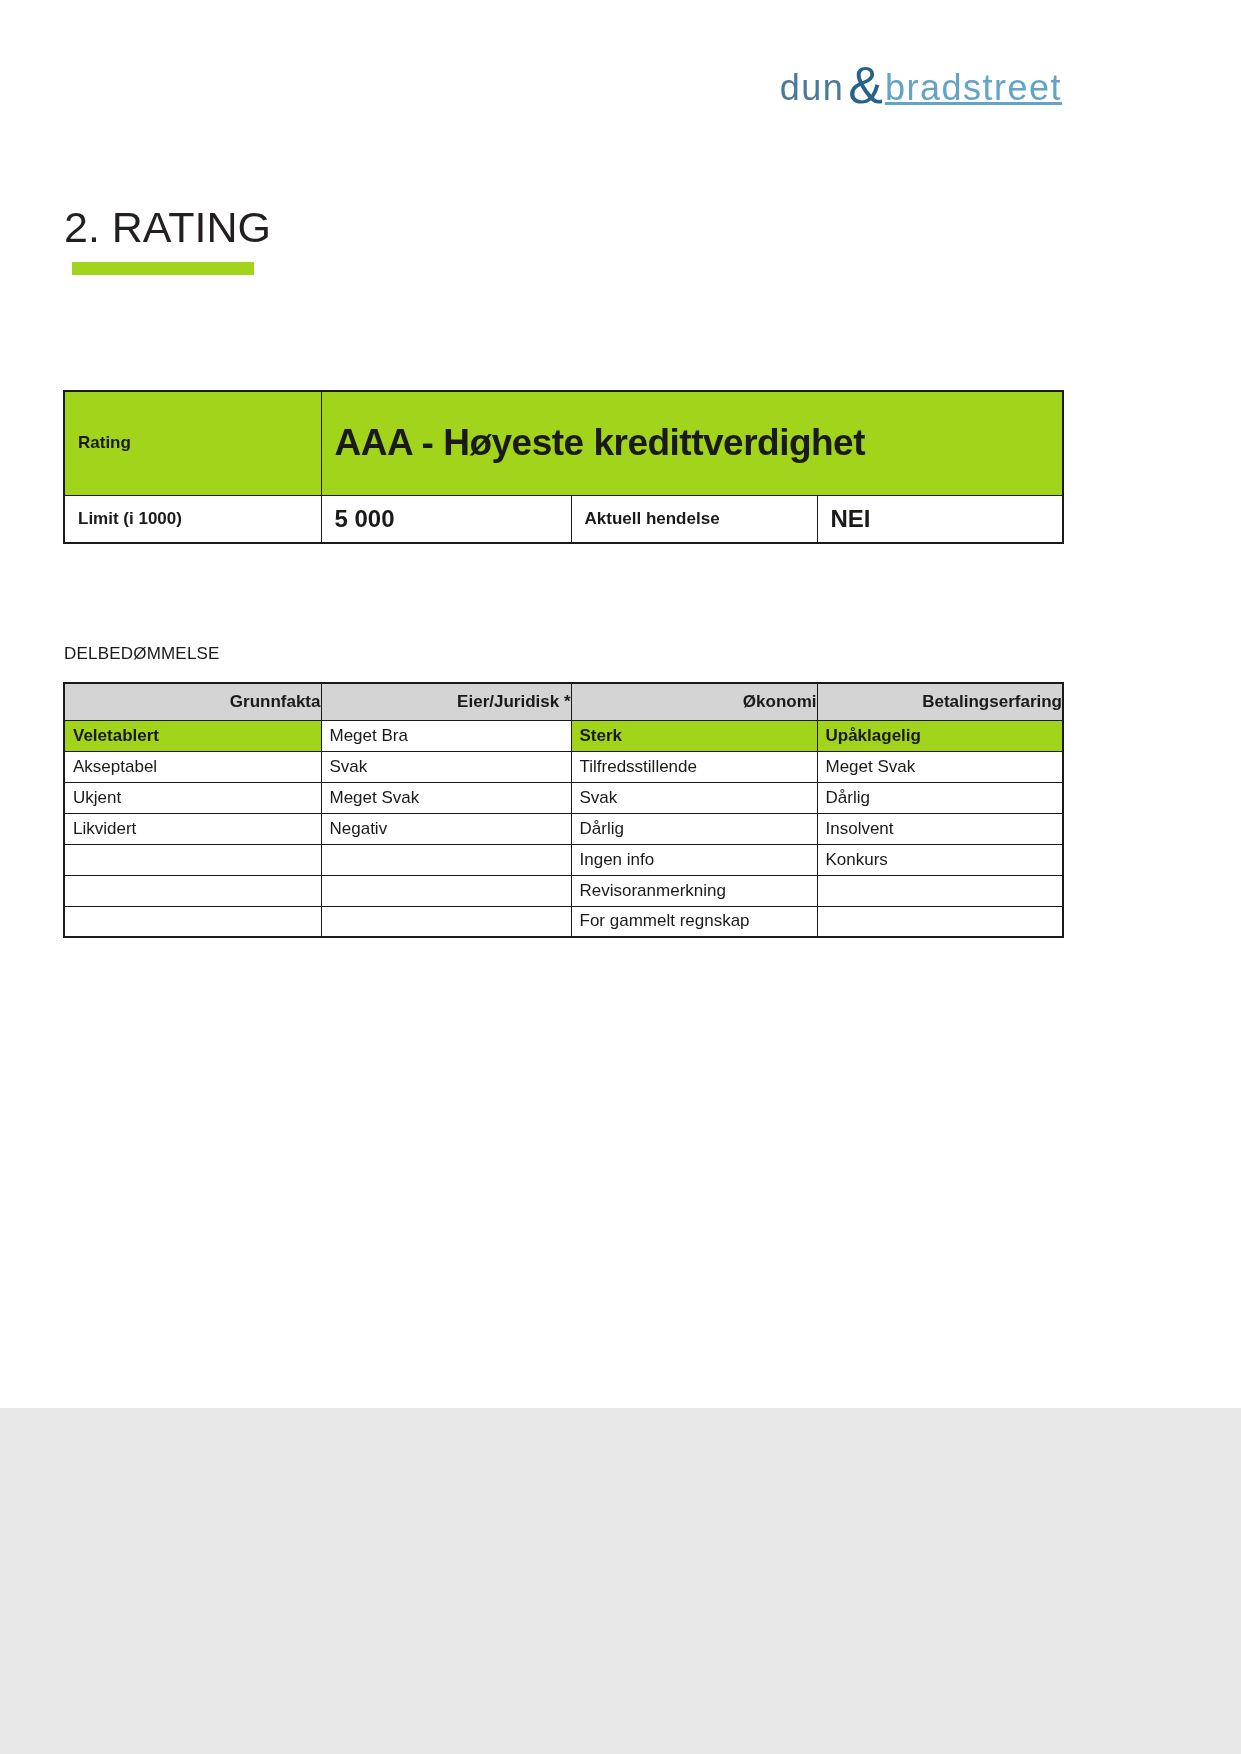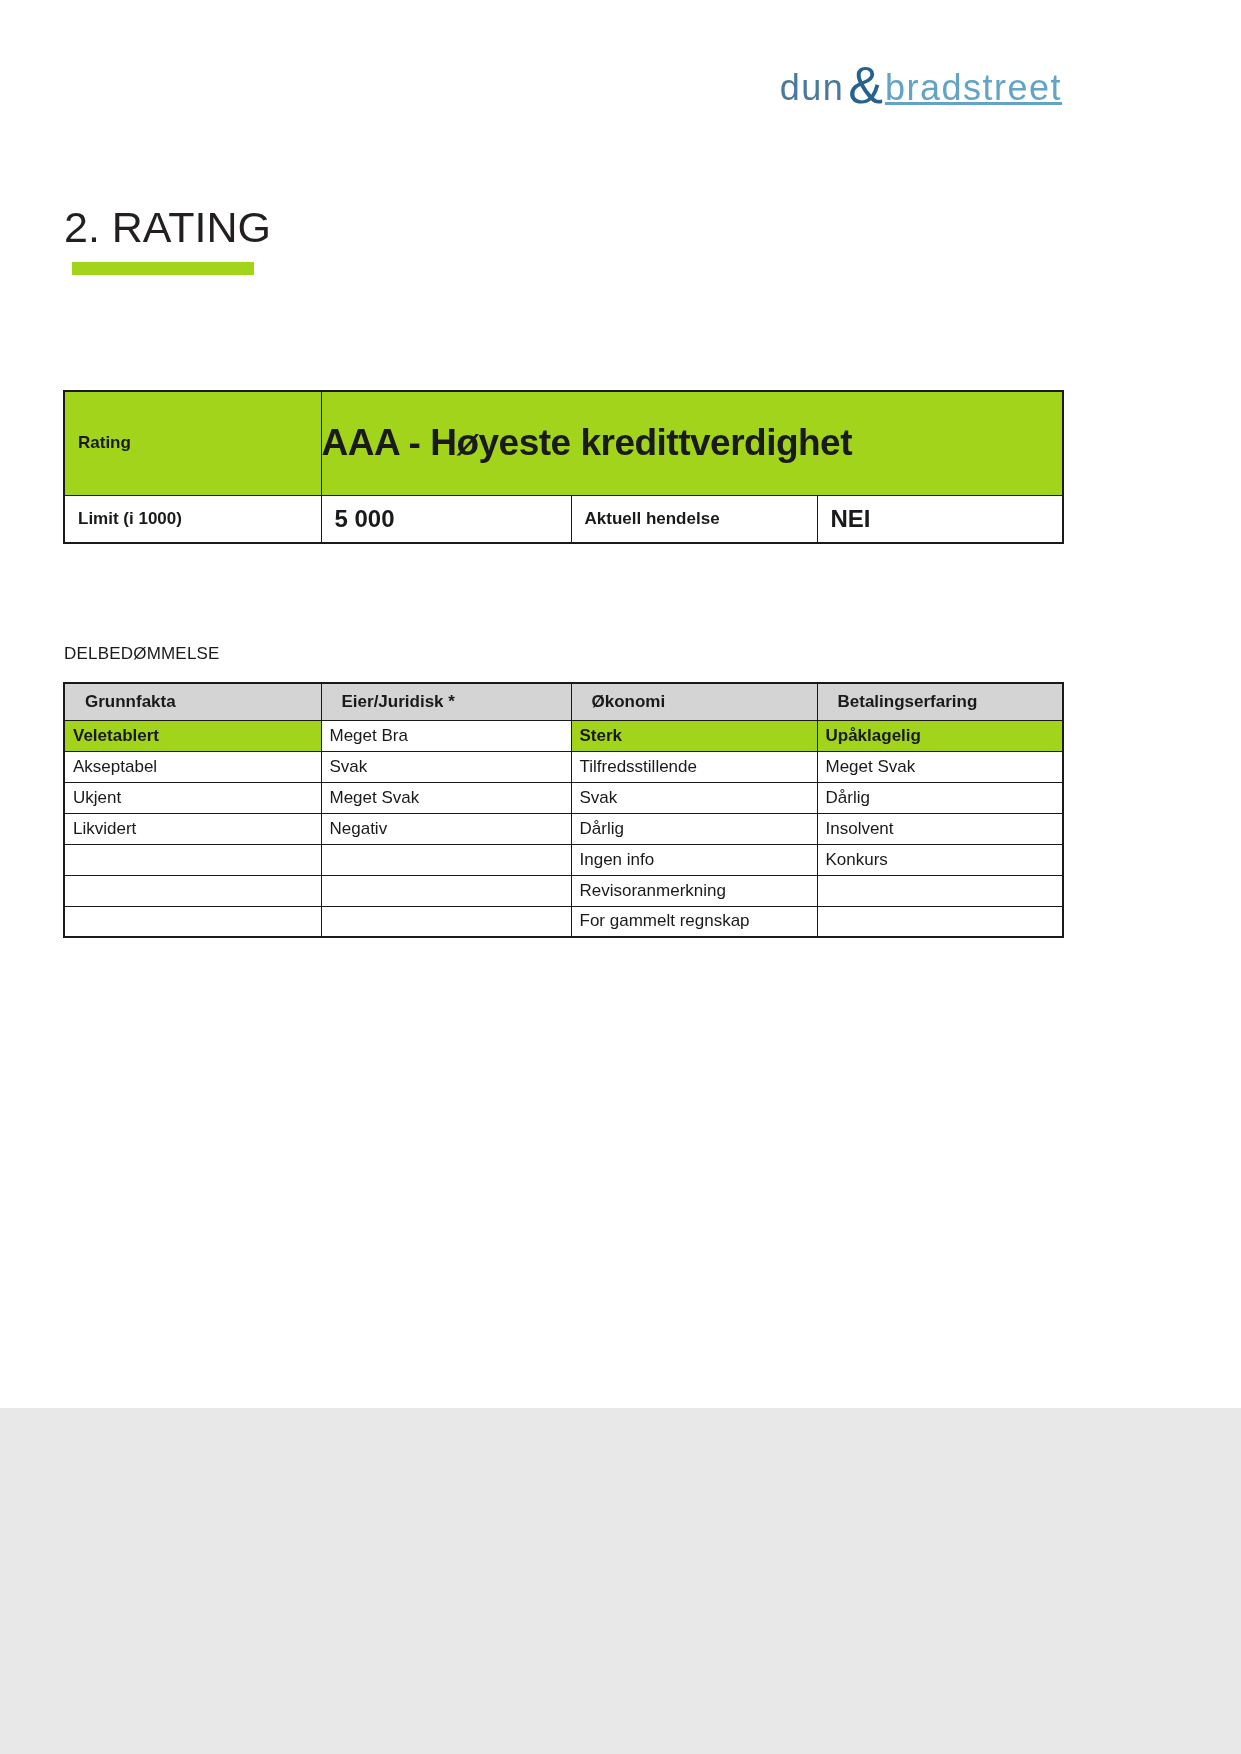--- a/index.html
+++ b/index.html
@@ -93,20 +93,21 @@
   .rating-table tr.row-sub  { height: 48px; }
   .cell-green { background: var(--accent-green, #a2d41c); }
   .rating-label-cell {
     font-size: 17px;
     font-weight: 700;
     padding-left: 13px;
   }
   .rating-value-cell {
     font-size: 37px;
     font-weight: 700;
+    padding-left: 13px;
     letter-spacing: -0.5px;
   }
   .sub-label-cell {
     font-size: 17px;
     font-weight: 700;
     padding-left: 13px;
   }
   .sub-value-cell {
     font-size: 24px;
     font-weight: 700;
@@ -126,22 +127,22 @@
   .delb-table {
     position: absolute;
     left: 63px;
     top: 682px;
   }
   .delb-table th {
     background: var(--header-gray, #d4d4d4);
     height: 37px;
     font-size: 17px;
     font-weight: 700;
-    text-align: left;
-    padding-left: 20px;
+    text-align: right;
+    padding-left: 4px;
   }
   .delb-table td {
     height: 31px;
     font-size: 17px;
     font-weight: 400;
     padding-left: 8px;
   }
   .delb-table td.hl {
     background: var(--accent-green, #a2d41c);
     font-weight: 700;

